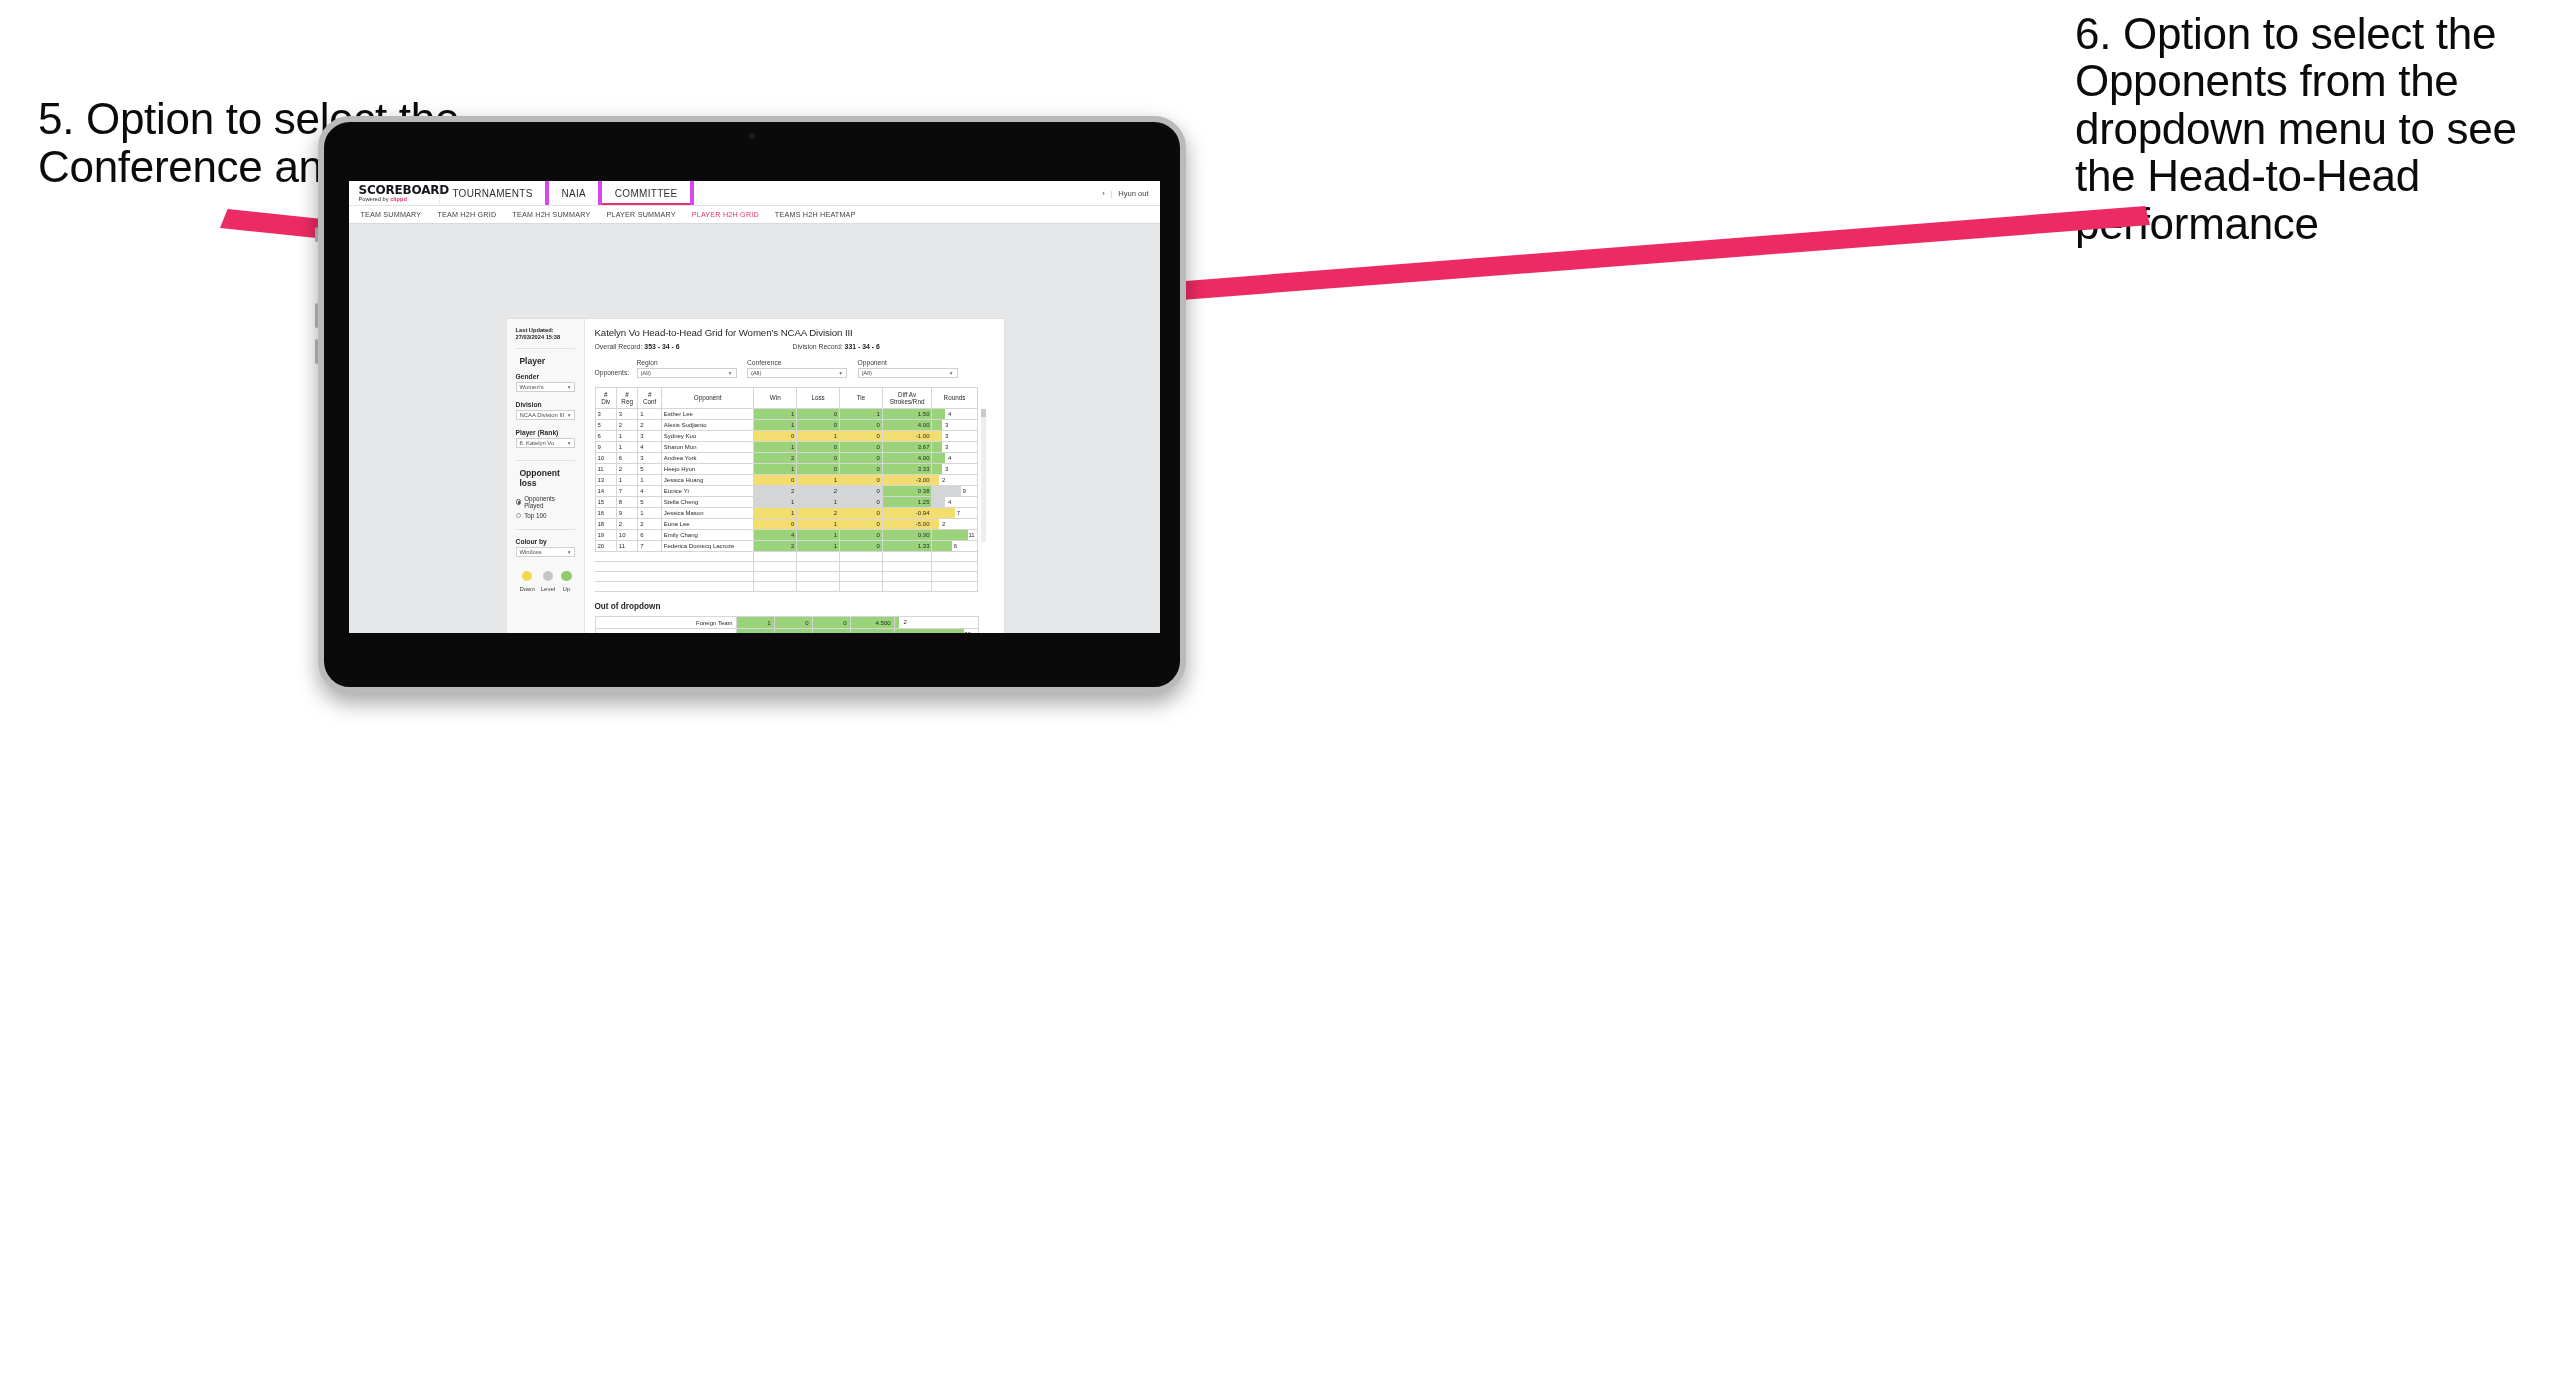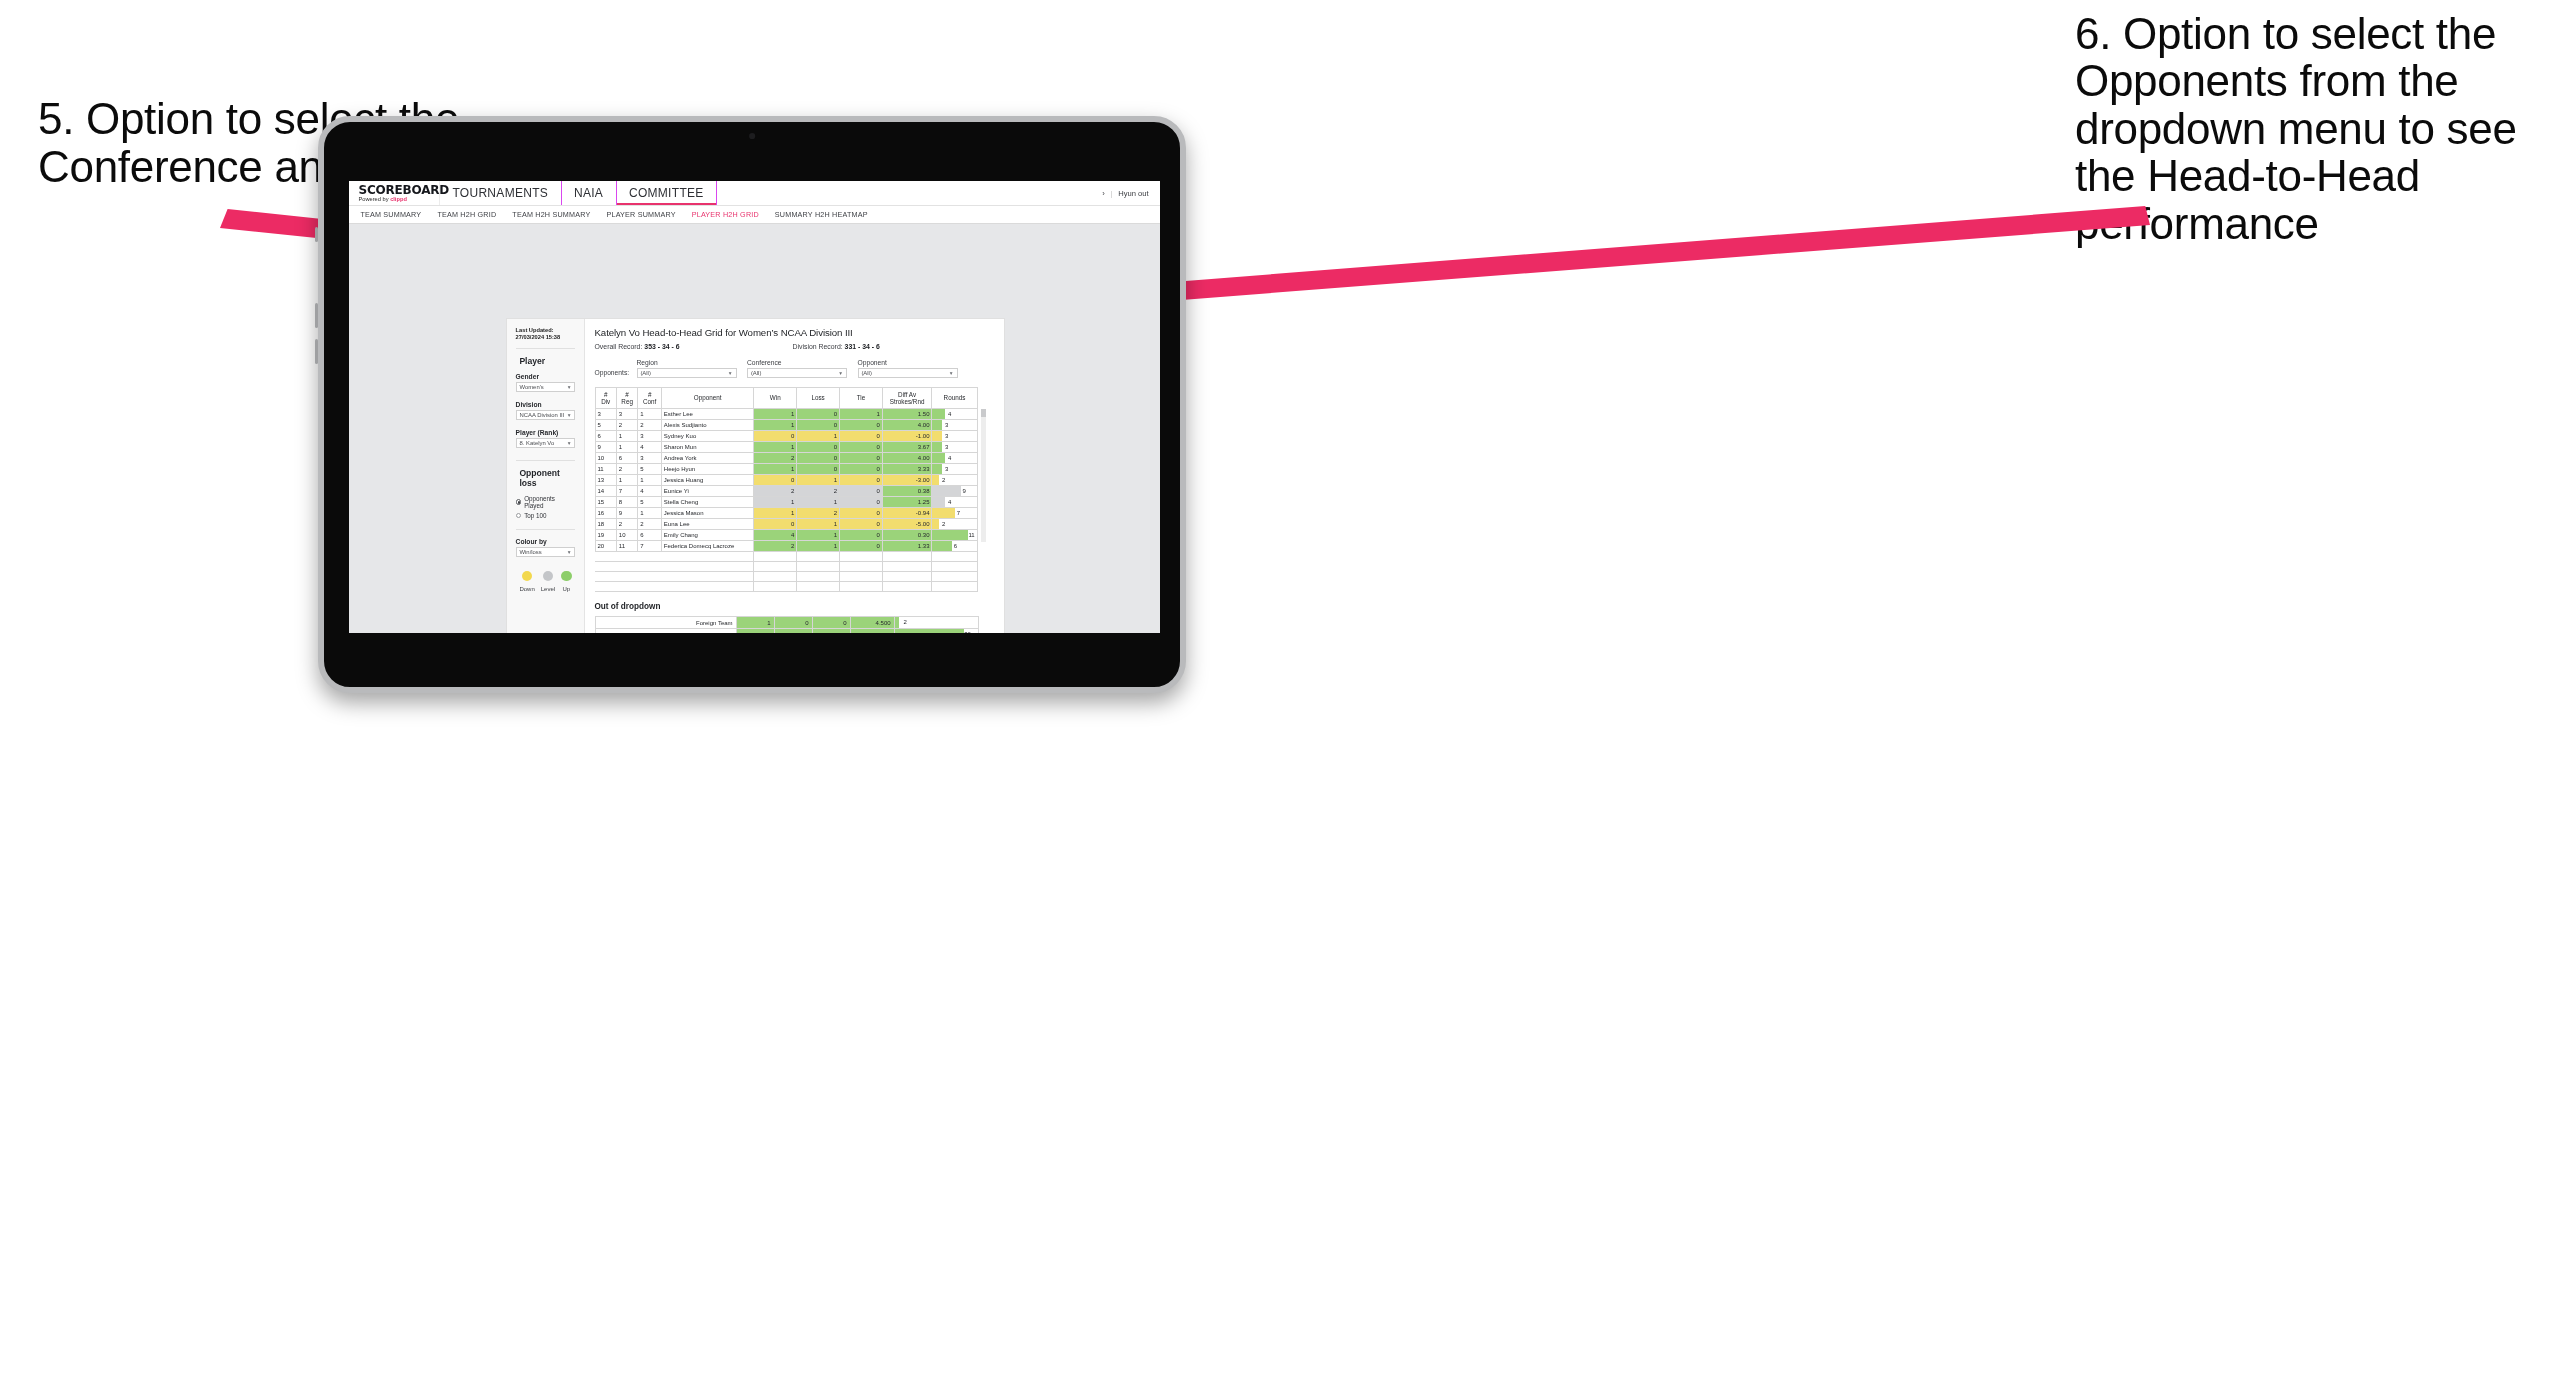--- a/index.html
+++ b/index.html
@@ -65,22 +65,22 @@
   #logo-main {
     font-family: "DejaVu Sans", sans-serif;
     font-weight: 800; font-size: 12px; letter-spacing: -0.2px;
     color: #16181d; line-height: 1;
   }
   #logo-sub { font-size: 5.7px; color: #2b2b2b; margin-top: 1px; line-height:1; }
   #logo-sub b { color: #e8336d; font-weight: 700; }
 
   .topnav-item {
     display: flex; align-items: center; padding: 0 12.4px;
-    font-size: 12px; letter-spacing: 0.3px; color: #2d2f34;
-    border-right: 1px solid #d946ef; position: relative;
+    font-size: 10px; letter-spacing: 0.3px; color: #2d2f34;
+    border-right: 4px solid #d946ef; position: relative;
   }
   .topnav-item.active::after {
     content:""; position:absolute; left:0; right:0; bottom:0;
     height:1.9px; background:#e8336d;
   }
   #topbar-spacer { flex: 1; }
   #topbar-right {
     display:flex; align-items:center; gap:5.7px;
     padding-right: 11.4px; font-size: 7.6px; color:#3a3c41;
   }
@@ -223,21 +223,21 @@
           <span>Hyun out</span>
         </div>
       </div>
 
       <div id="subbar">
         <span class="sub-item">TEAM SUMMARY</span>
         <span class="sub-item">TEAM H2H GRID</span>
         <span class="sub-item">TEAM H2H SUMMARY</span>
         <span class="sub-item">PLAYER SUMMARY</span>
         <span class="sub-item active">PLAYER H2H GRID</span>
-        <span class="sub-item">SUMMARY H2H HEATMAP</span>
+        <span class="sub-item">TEAMS H2H HEATMAP</span>
       </div>
 
       <div id="canvas">
         <div id="workbook">
 
           <div id="sidebar">
             <div id="last-updated">Last Updated: 27/03/2024 15:38</div>
             <div class="side-rule"></div>
 
             <div class="side-h indent">Player</div>

